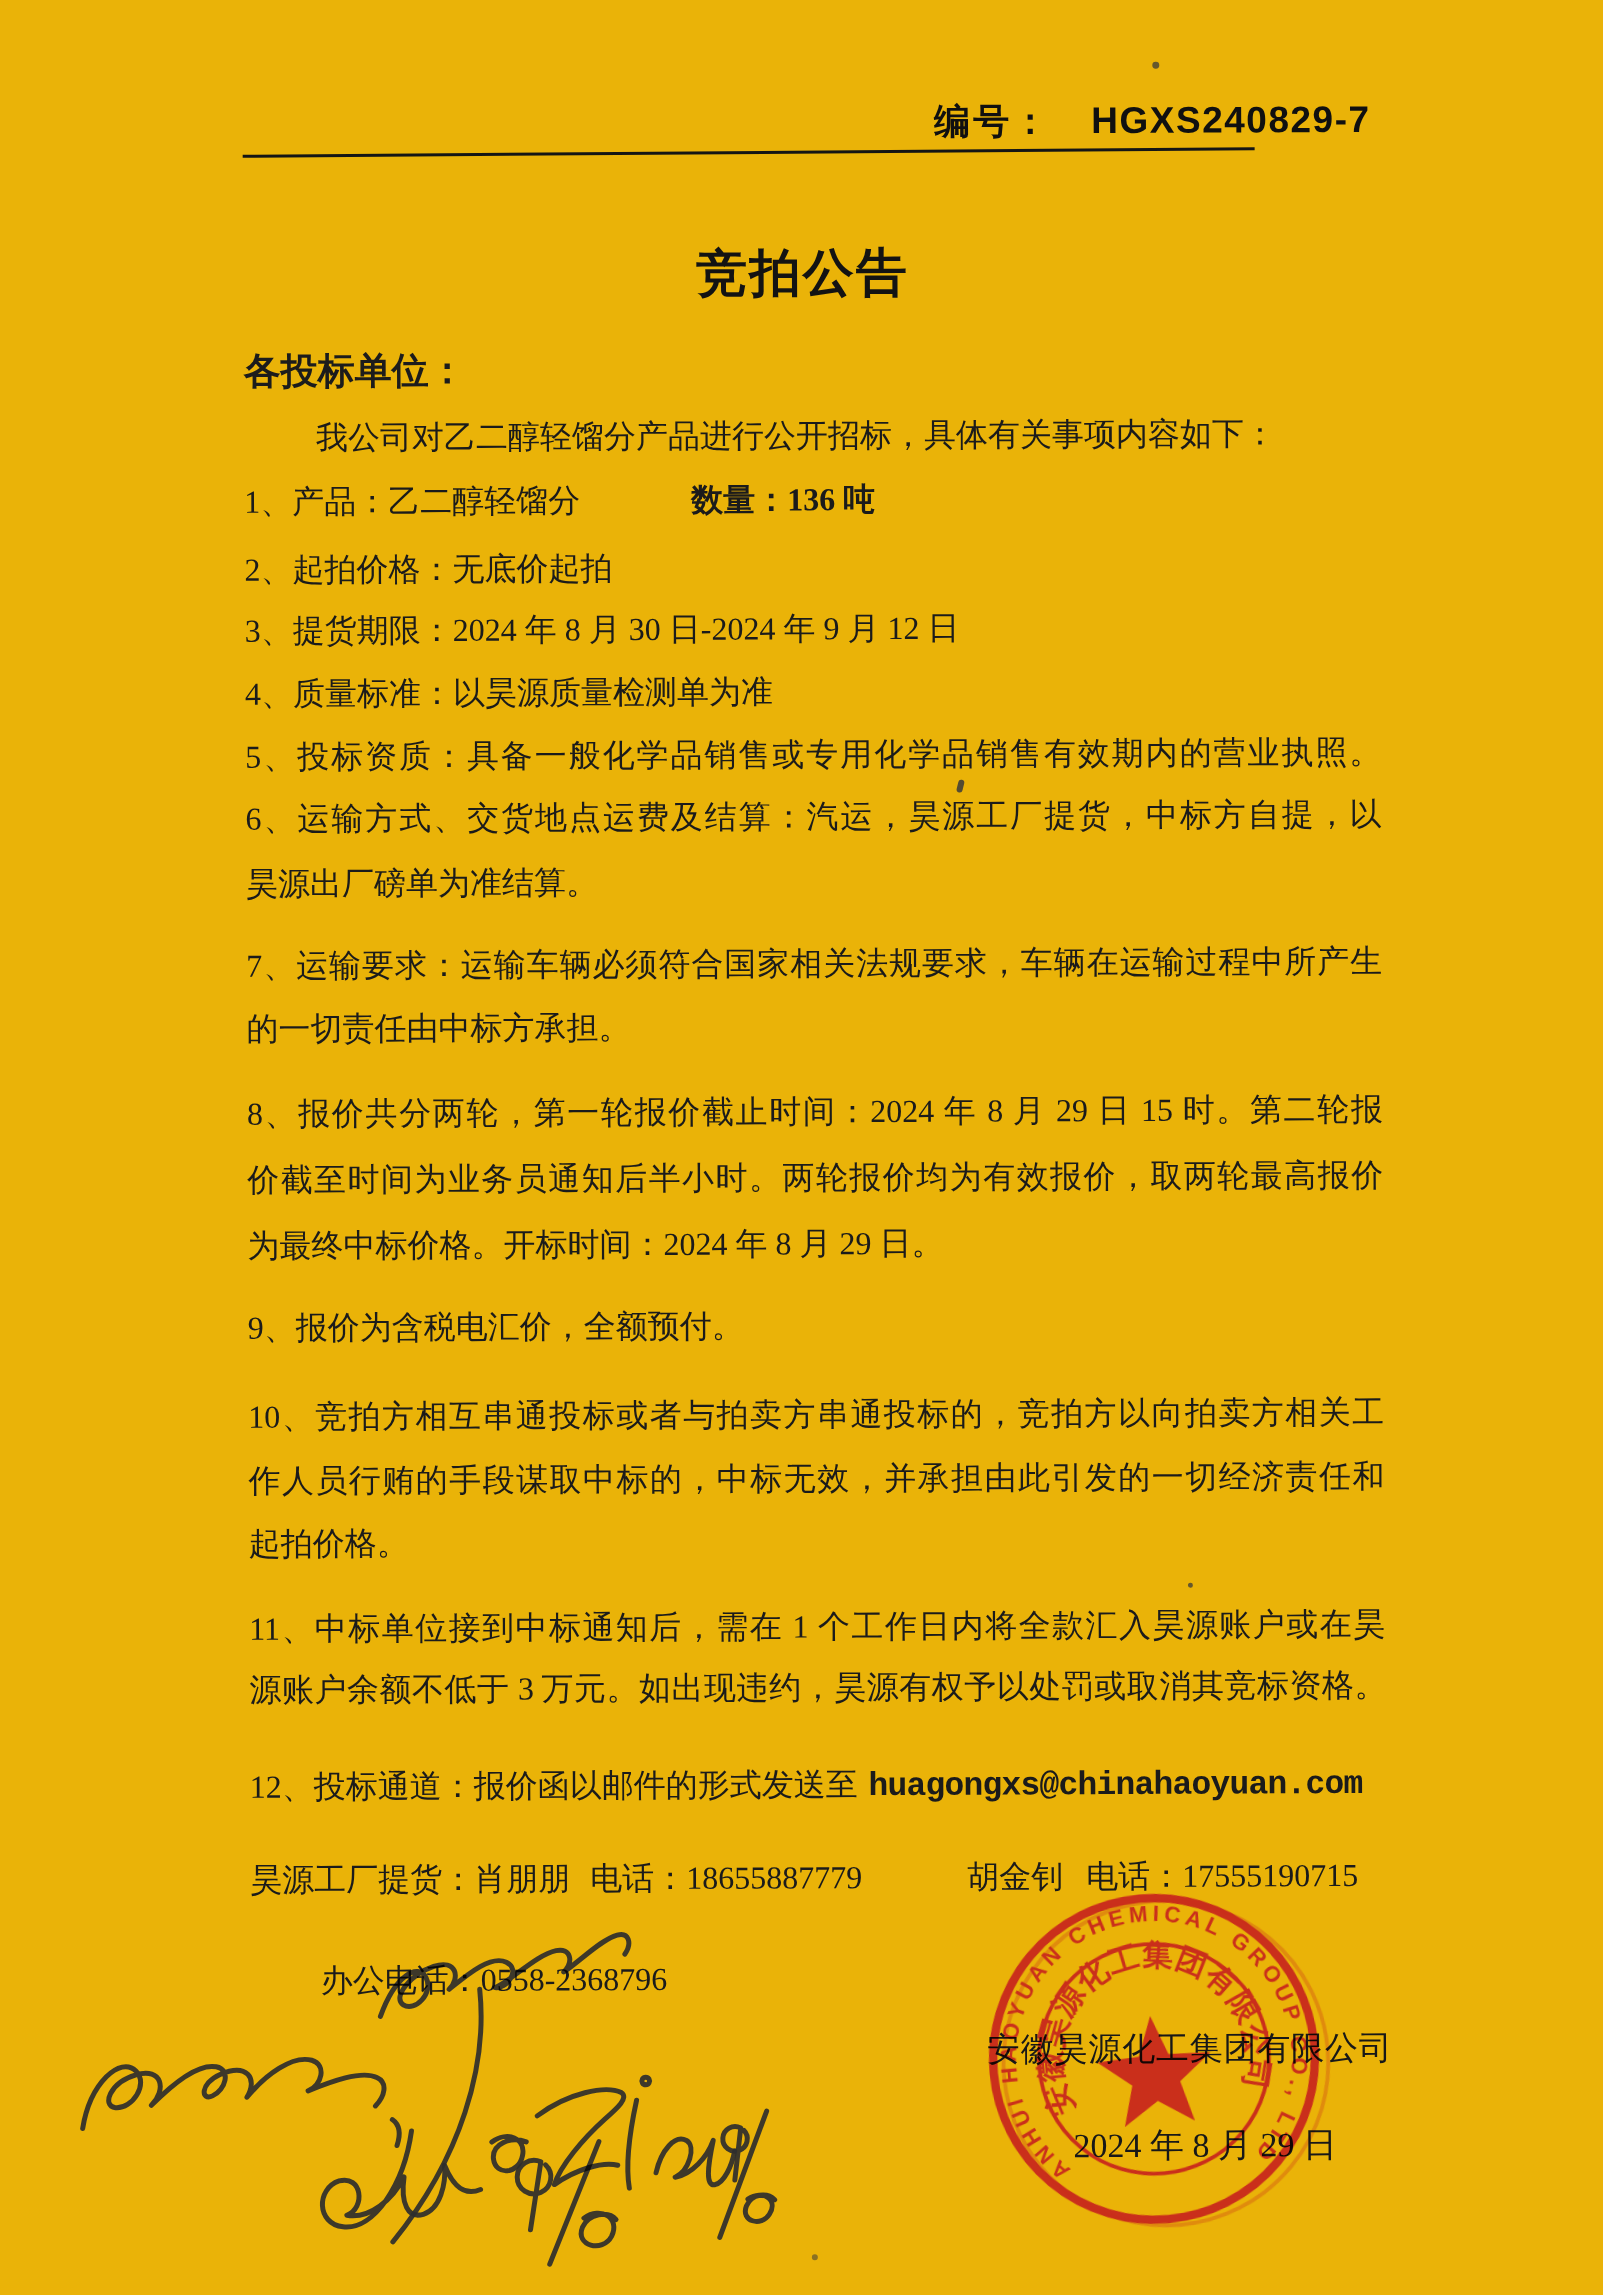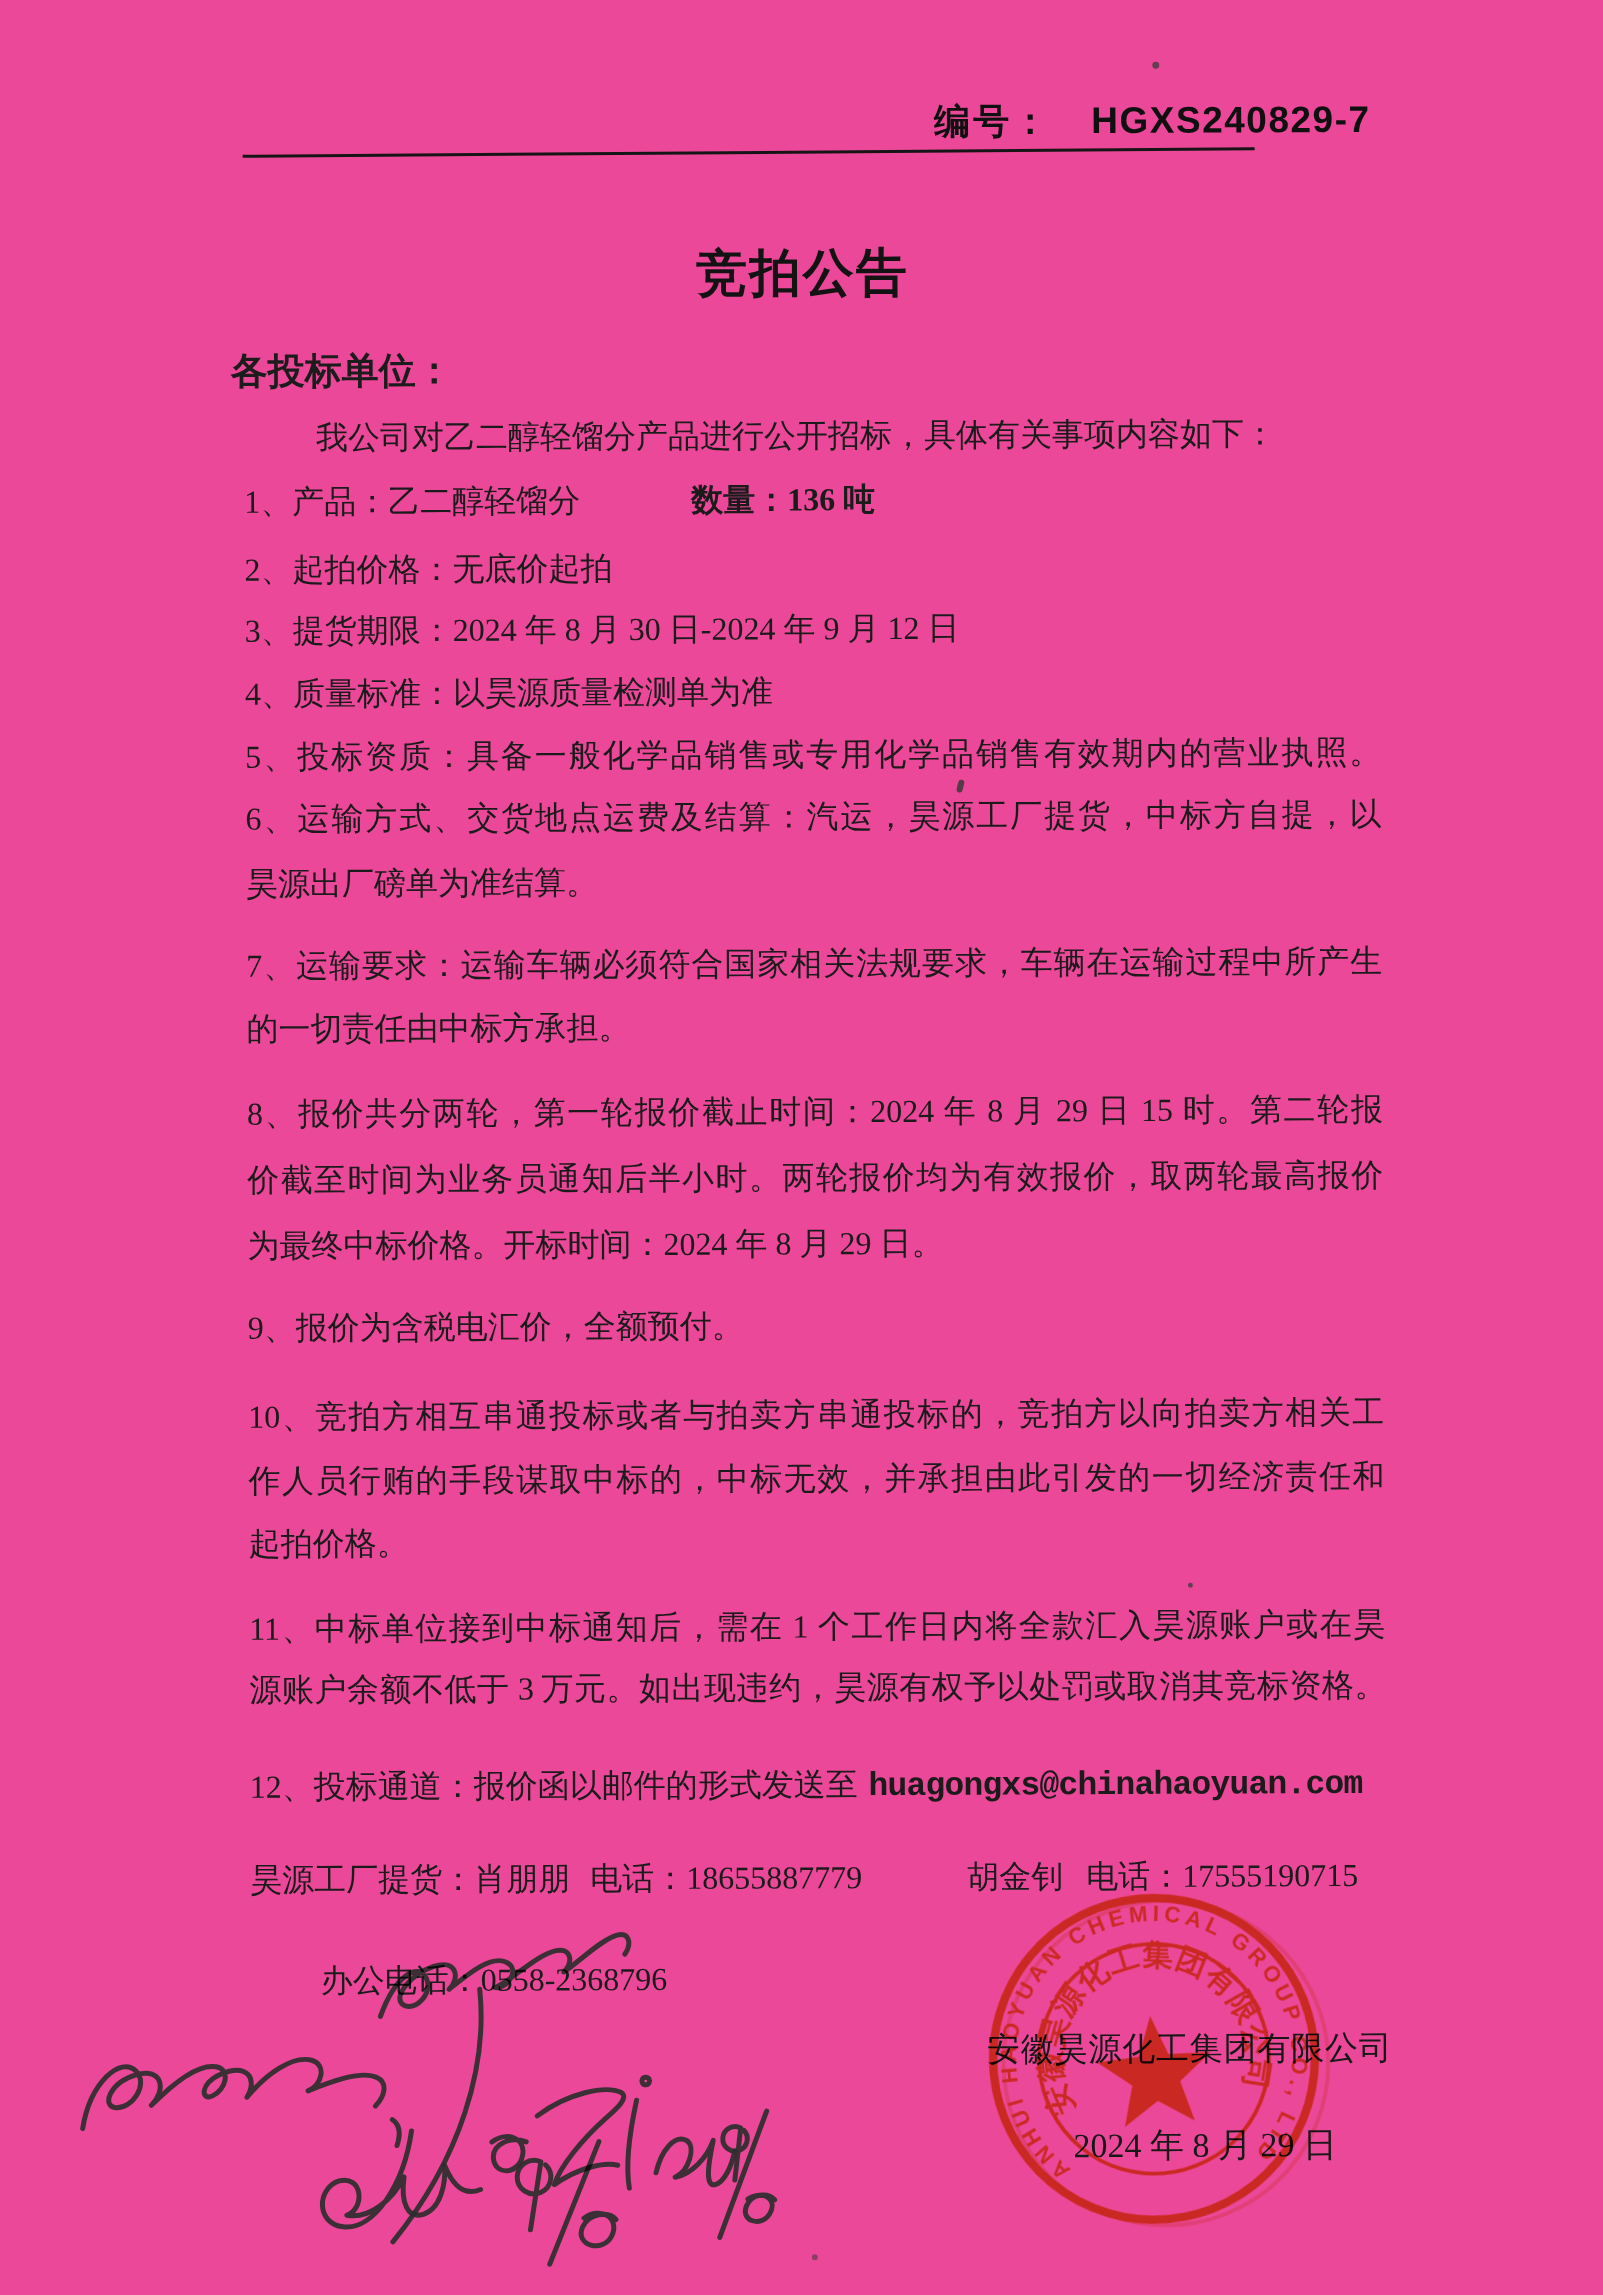--- a/index.html
+++ b/index.html
@@ -1,20 +1,20 @@
 <!DOCTYPE html>
 <html style="font-size:12.2px"><head>
 <meta charset="utf-8">
 <title>Document</title>
 <style>
   html,body{margin:0;padding:0;background:#f4f4f2;}
   .page{
     position:relative;
     width:1603px;height:2295px;
-    background:#ec4899;
+    background:#eab308;
     overflow:hidden;
     font-family:"Liberation Serif","DejaVu Serif",serif;
     color:#1c1c1c;
   }
   .content{position:absolute;inset:0;transform:rotate(-0.25deg);transform-origin:55% 0;}
 
   .docno{
     position:absolute;top:98px;left:880px;width:490px;
     text-align:right;white-space:nowrap;
     font-family:"Liberation Sans","DejaVu Sans",sans-serif;
@@ -27,21 +27,21 @@
     position:absolute;left:242px;top:152px;width:1012px;height:3.1px;
     background:#151515;transform:rotate(-0.18deg);transform-origin:left center;
   }
 
   .title{
     position:absolute;top:239px;left:0;width:1603px;
     text-align:center;font-size:51px;font-weight:700;
     letter-spacing:2.3px;color:#131313;
   }
 
-  .salut{position:absolute;left:229px;top:344px;font-size:37px;font-weight:700;white-space:nowrap;}
+  .salut{position:absolute;left:242px;top:344px;font-size:37px;font-weight:700;white-space:nowrap;}
 
   .bl{position:absolute;left:242px;font-size:32px;line-height:1.15;white-space:nowrap;color:#1b1b1b;}
   .indent{left:314px;}
   .just{
     width:1136px;white-space:normal;
     text-align:justify;text-align-last:justify;
     text-justify:inter-character;
   }
   .tight{letter-spacing:-1.1px;}
   .qty{position:absolute;left:447px;top:0;font-weight:600;}

